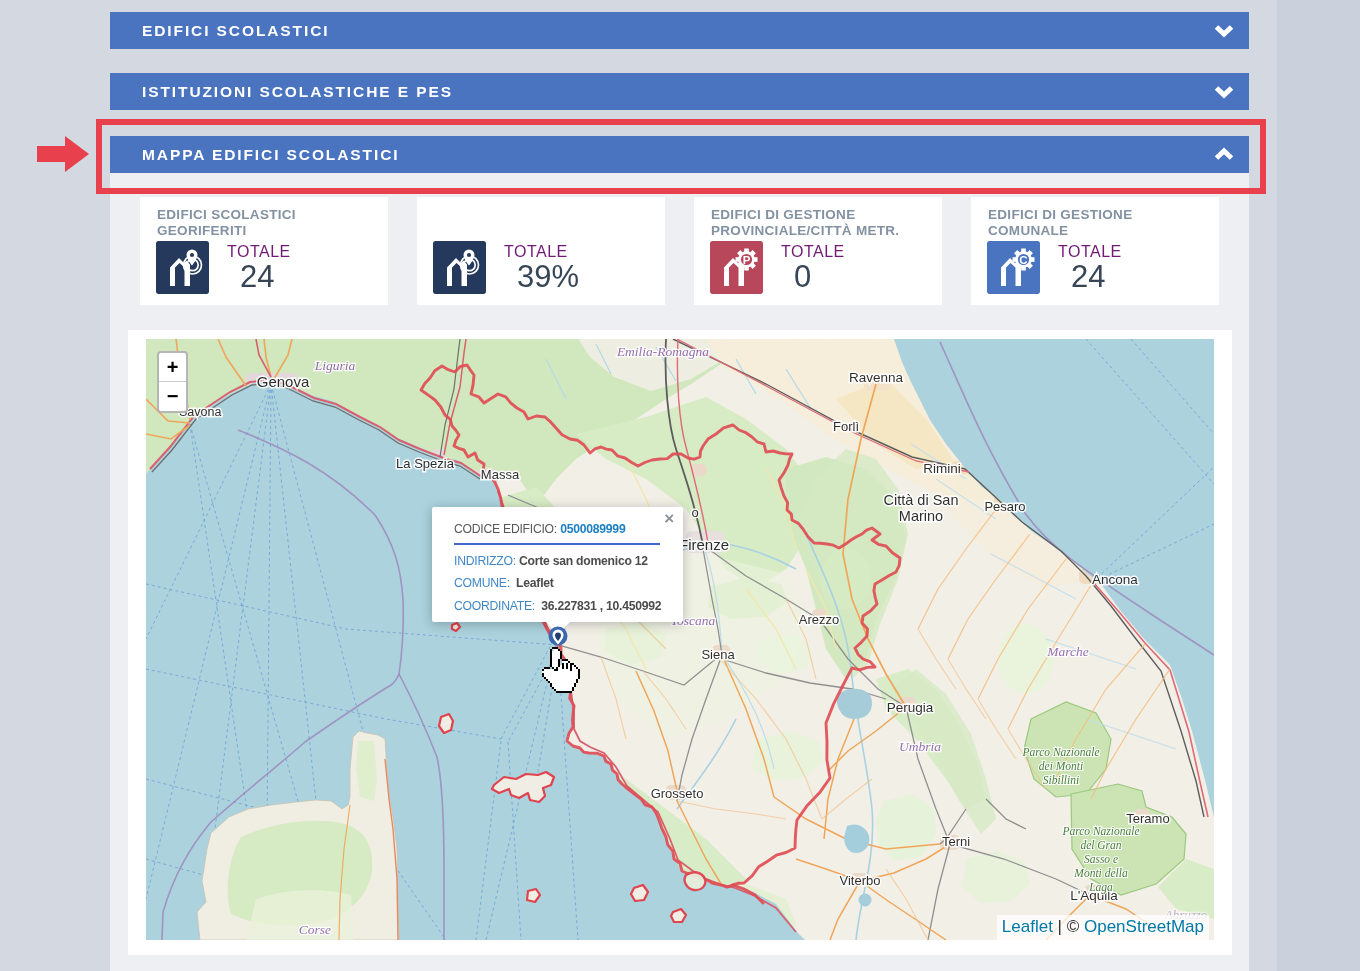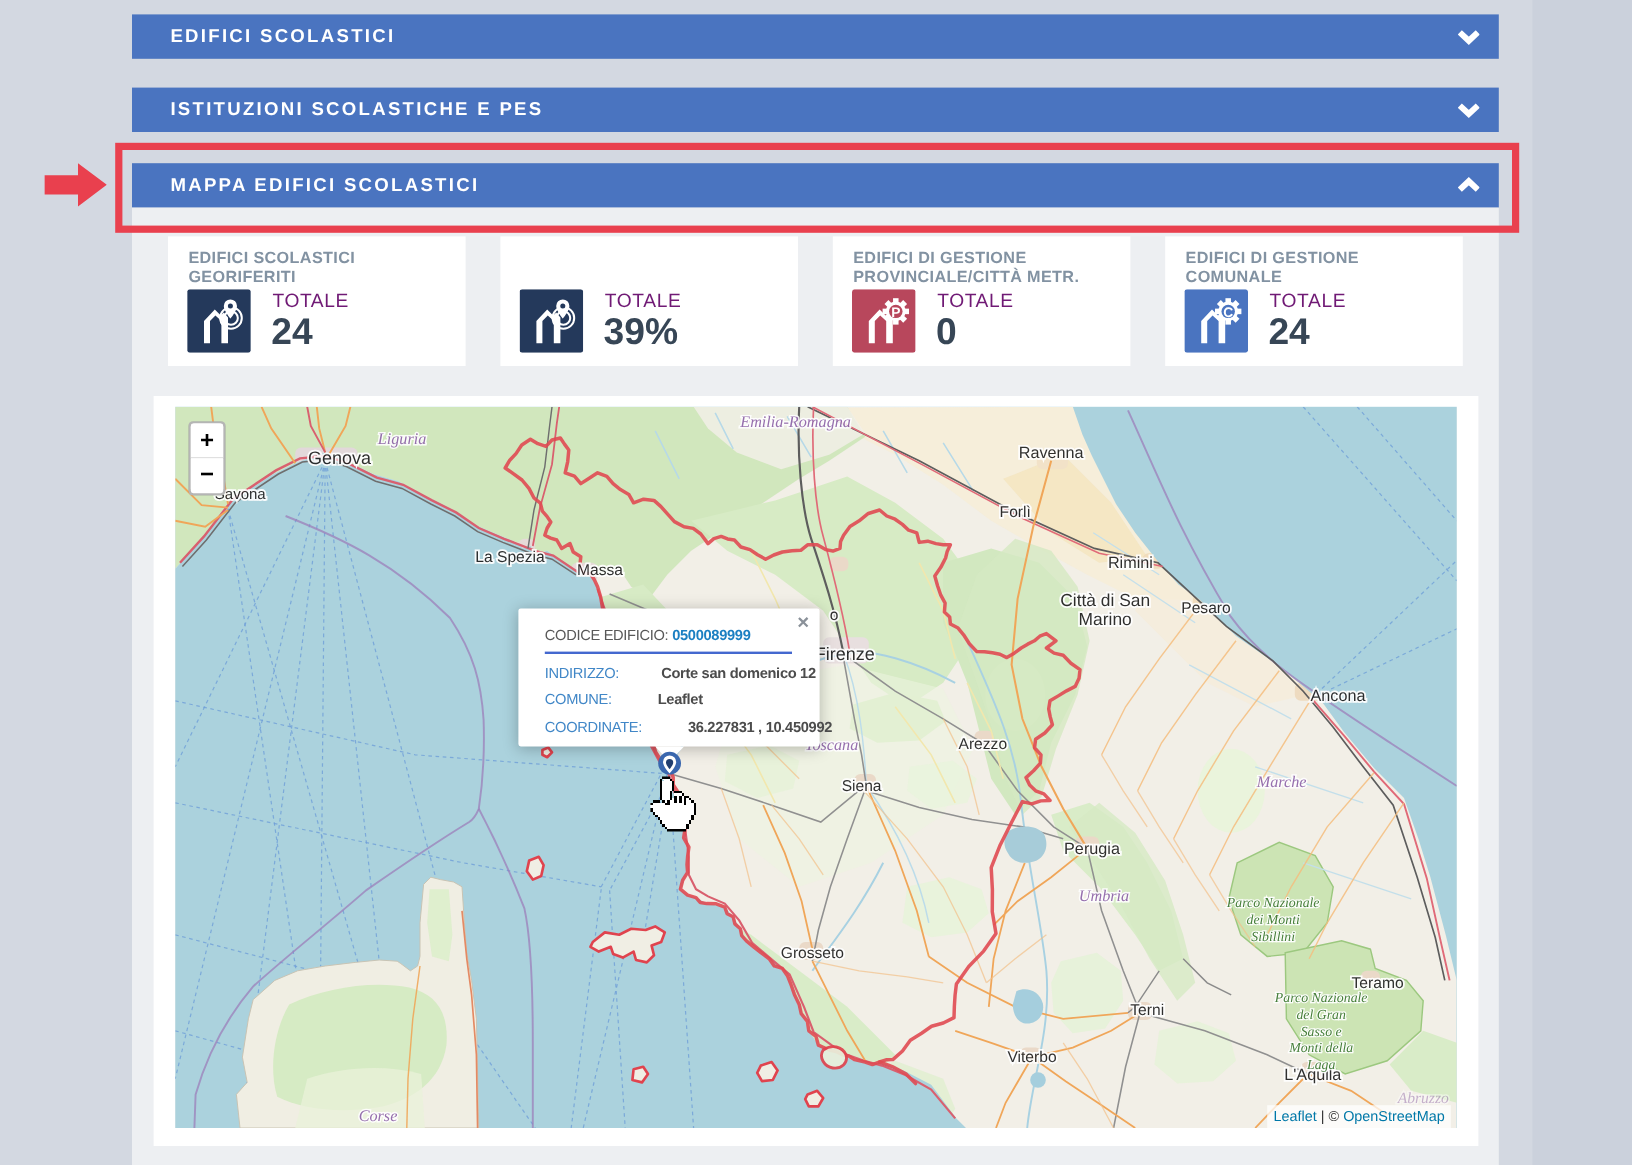--- a/index.html
+++ b/index.html
@@ -7,41 +7,41 @@
 body { font-family:"Liberation Sans", sans-serif; background:#d3d8e1; position:relative; }
 #rightgut { position:absolute; left:1277px; top:0; width:83px; height:971px; background:#cbd1dc; }
 .bar { position:absolute; left:110px; width:1139px; height:37px; background:#4a74c0; color:#fff;
   font-size:15.5px; font-weight:bold; letter-spacing:1.9px; line-height:37px; padding-left:32px; }
 .bar svg { position:absolute; right:16px; top:11px; }
 #body3 { position:absolute; left:110px; top:173px; width:1139px; height:798px; background:#edeff2; }
 .card { position:absolute; top:24px; width:248px; height:108px; background:#fff; }
 .card .ttl { margin:10px 0 0 17px; font-size:13.5px; font-weight:bold; color:#8292a2; letter-spacing:0.3px; line-height:16px; }
 .card .icon { position:absolute; left:16px; top:44px; width:53px; height:53px; border-radius:2px; }
 .card .tot { position:absolute; left:87px; top:46px; font-size:16px; color:#701a75; letter-spacing:0.5px; }
-.card .num { position:absolute; left:86px; top:62px; font-size:31px; color:#374656;font-weight:bold; }
+.card .num { position:absolute; left:100px; top:62px; font-size:31px; color:#374656; }
 #mappanel { position:absolute; left:18px; top:157px; width:1104px; height:625px; background:#fff; }
 #map { position:absolute; left:18px; top:9px; width:1068px; height:601px; background:#aad3df; overflow:hidden; }
 #redrect { position:absolute; left:96px; top:119px; width:1170px; height:75px; border:6px solid #e9404e; }
 #redarrow { position:absolute; left:37px; top:134px; }
 
 #zoomctl { position:absolute; left:11px; top:12px; width:31px; height:62px; background:#fff; border:2px solid rgba(90,90,90,0.45); border-radius:4px; }
 #zoomctl .zb { width:27px; height:28.5px; background:#fff; color:#000; font-size:20px; font-weight:bold; text-align:center; line-height:28px; }
 #zoomctl .zb.plus { border-radius:3px 3px 0 0; border-bottom:1px solid #ccc; }
 #zoomctl .zb.minus { border-radius:0 0 3px 3px; }
 
 #popup { position:absolute; left:286px; top:168px; width:251px; height:115px; background:#fff; border-radius:2px;
   box-shadow:0 2px 12px rgba(0,0,0,0.25); font-size:12.2px; letter-spacing:-0.25px; }
 #popuptip { position:absolute; left:400px; top:283px; width:0; height:0; border-left:12px solid transparent; border-right:12px solid transparent; border-top:13px solid #fff; }
 #popup .closex { position:absolute; right:9px; top:2px; color:#8a9199; font-size:17px; font-weight:bold; }
 #popup .row1 { margin:15px 0 0 22px; color:#585858; white-space:nowrap; }
 #popup .row1 b { color:#1b7fc2; }
 #popup hr { border:none; border-top:2px solid #4468cf; margin:7px 23px 0 22px; }
 #popup .prow { margin:8.5px 0 0 22px; color:#4187c7; white-space:nowrap; font-size:12.2px; }
-#popup .prow b { color:#4c4c4c;margin-left:32px; }
-#attrib { position:absolute; right:5px; bottom:0px; background:rgba(255,255,255,0.75); font-size:12px; color:#333; padding:2px 5px 3px 5px; }
+#popup .prow b { color:#4c4c4c; }
+#attrib { position:absolute; right:5px; bottom:0px; background:rgba(255,255,255,0.75); font-size:17px; color:#333; padding:2px 5px 3px 5px; }
 #attrib a { color:#0078A8; text-decoration:none; }
 </style>
 </head>
 <body>
 <div id="rightgut"></div>
 
 <div class="bar" style="top:12px">EDIFICI SCOLASTICI
   <svg width="18" height="15" viewBox="0 0 18 15">
       <path d="M1.5 4 L9 11 L16.5 4" fill="none" stroke="#fff" stroke-width="5"></path>
     </svg>

